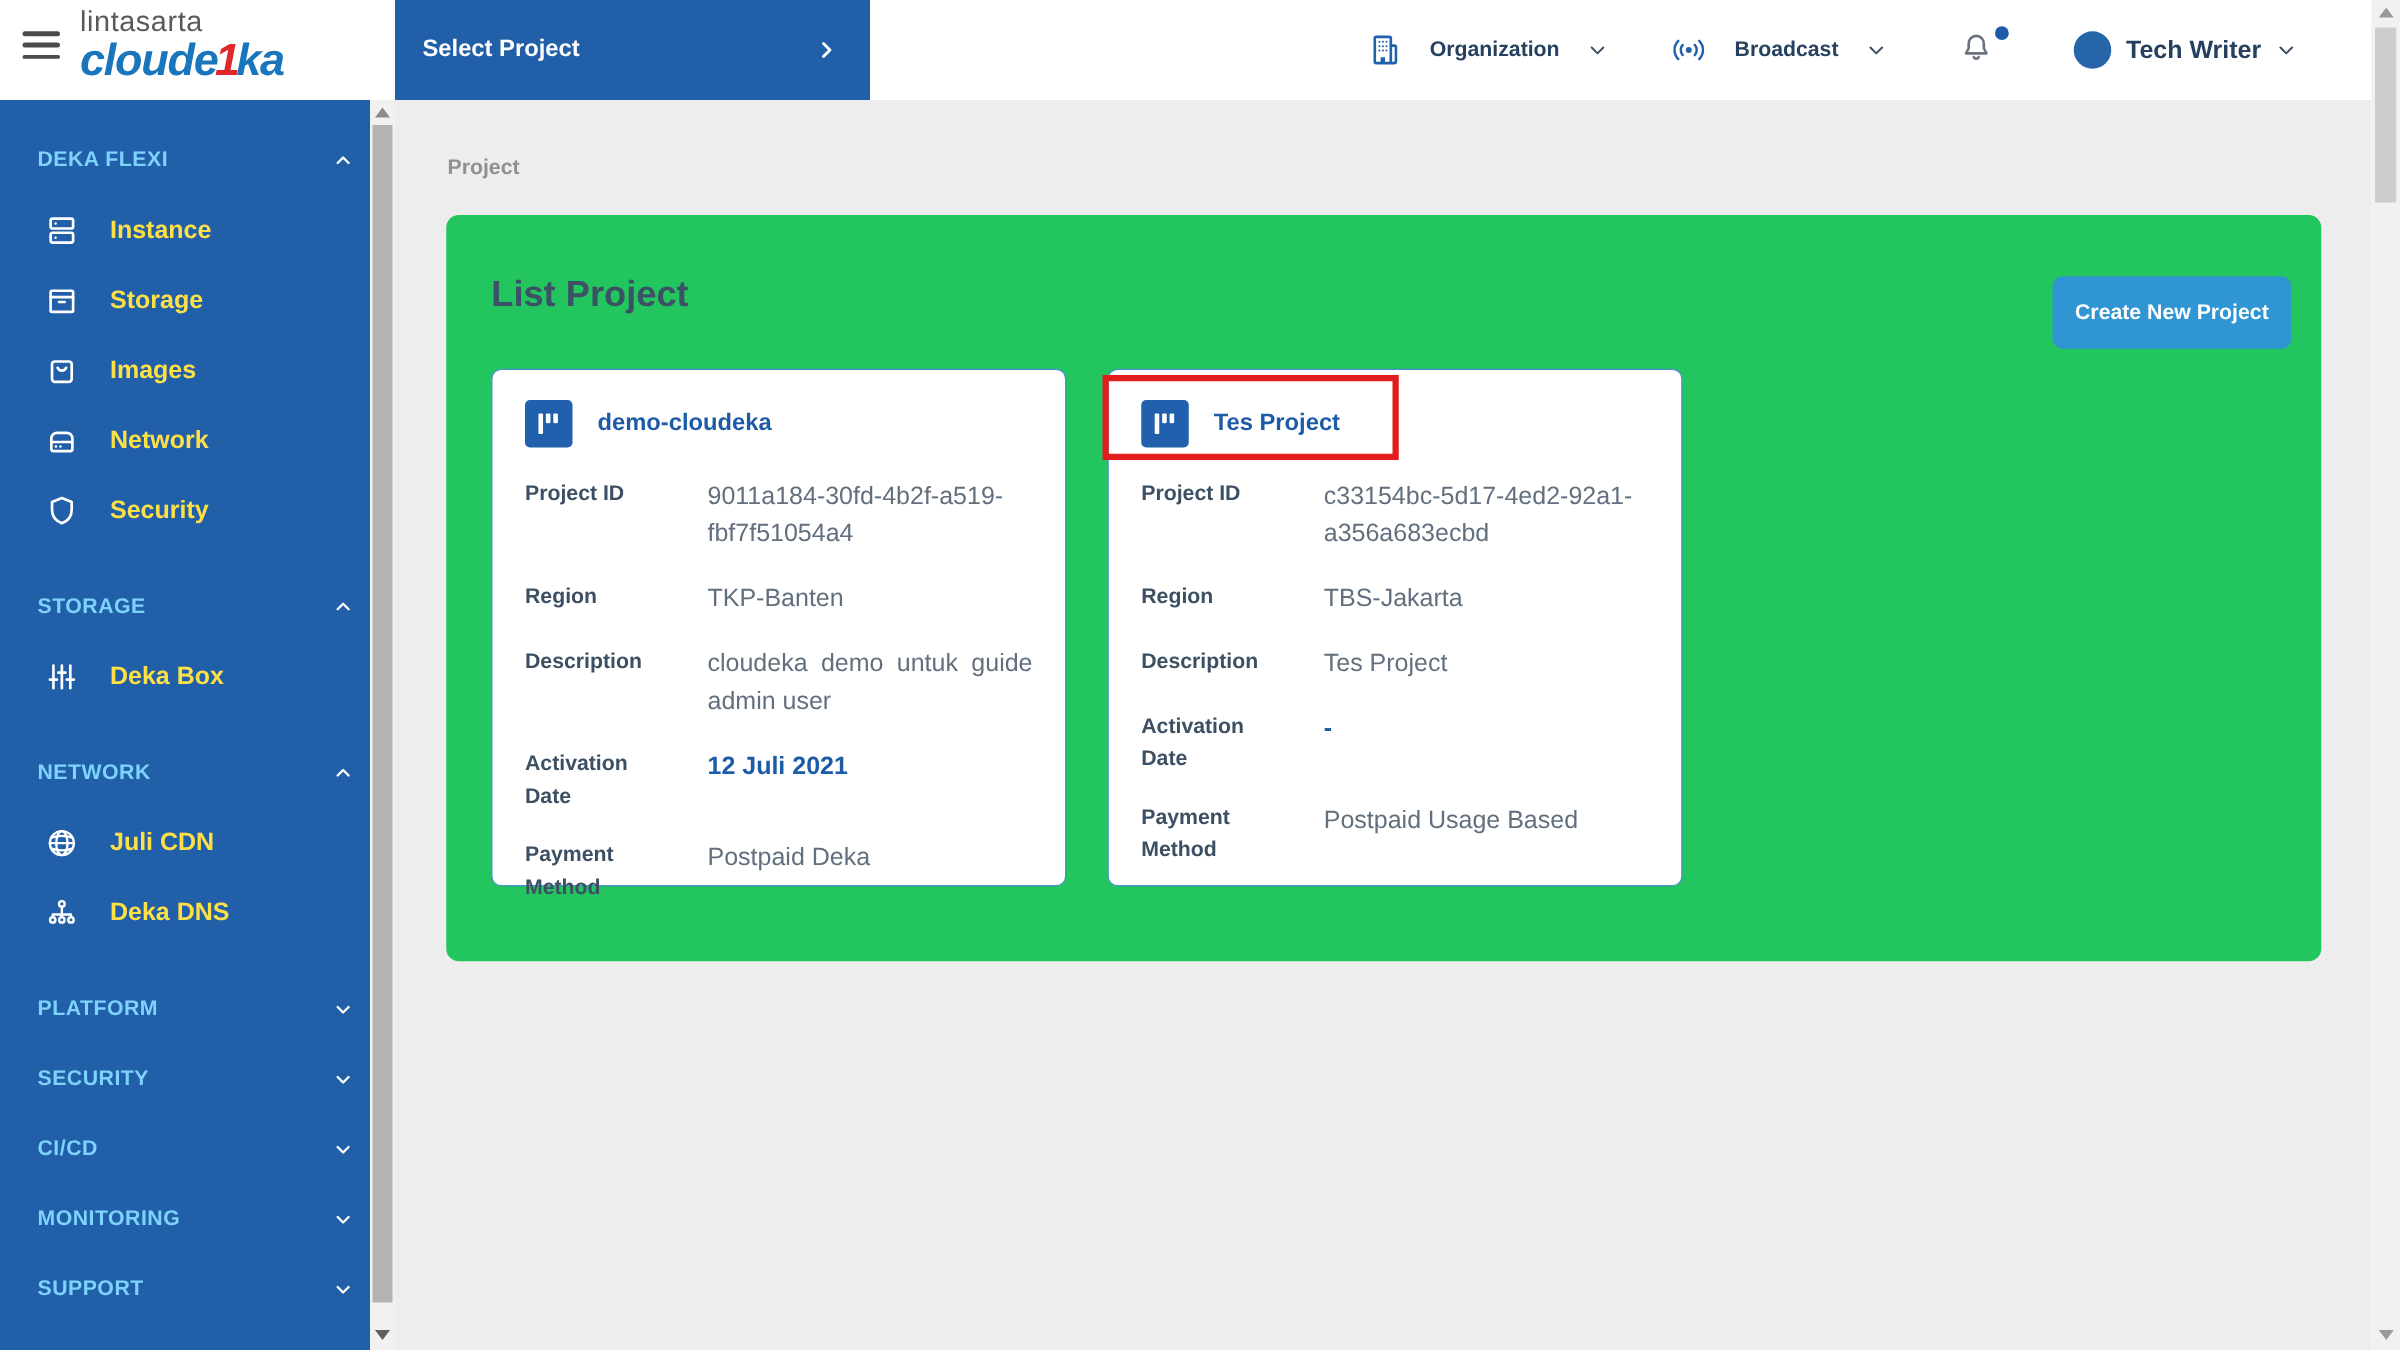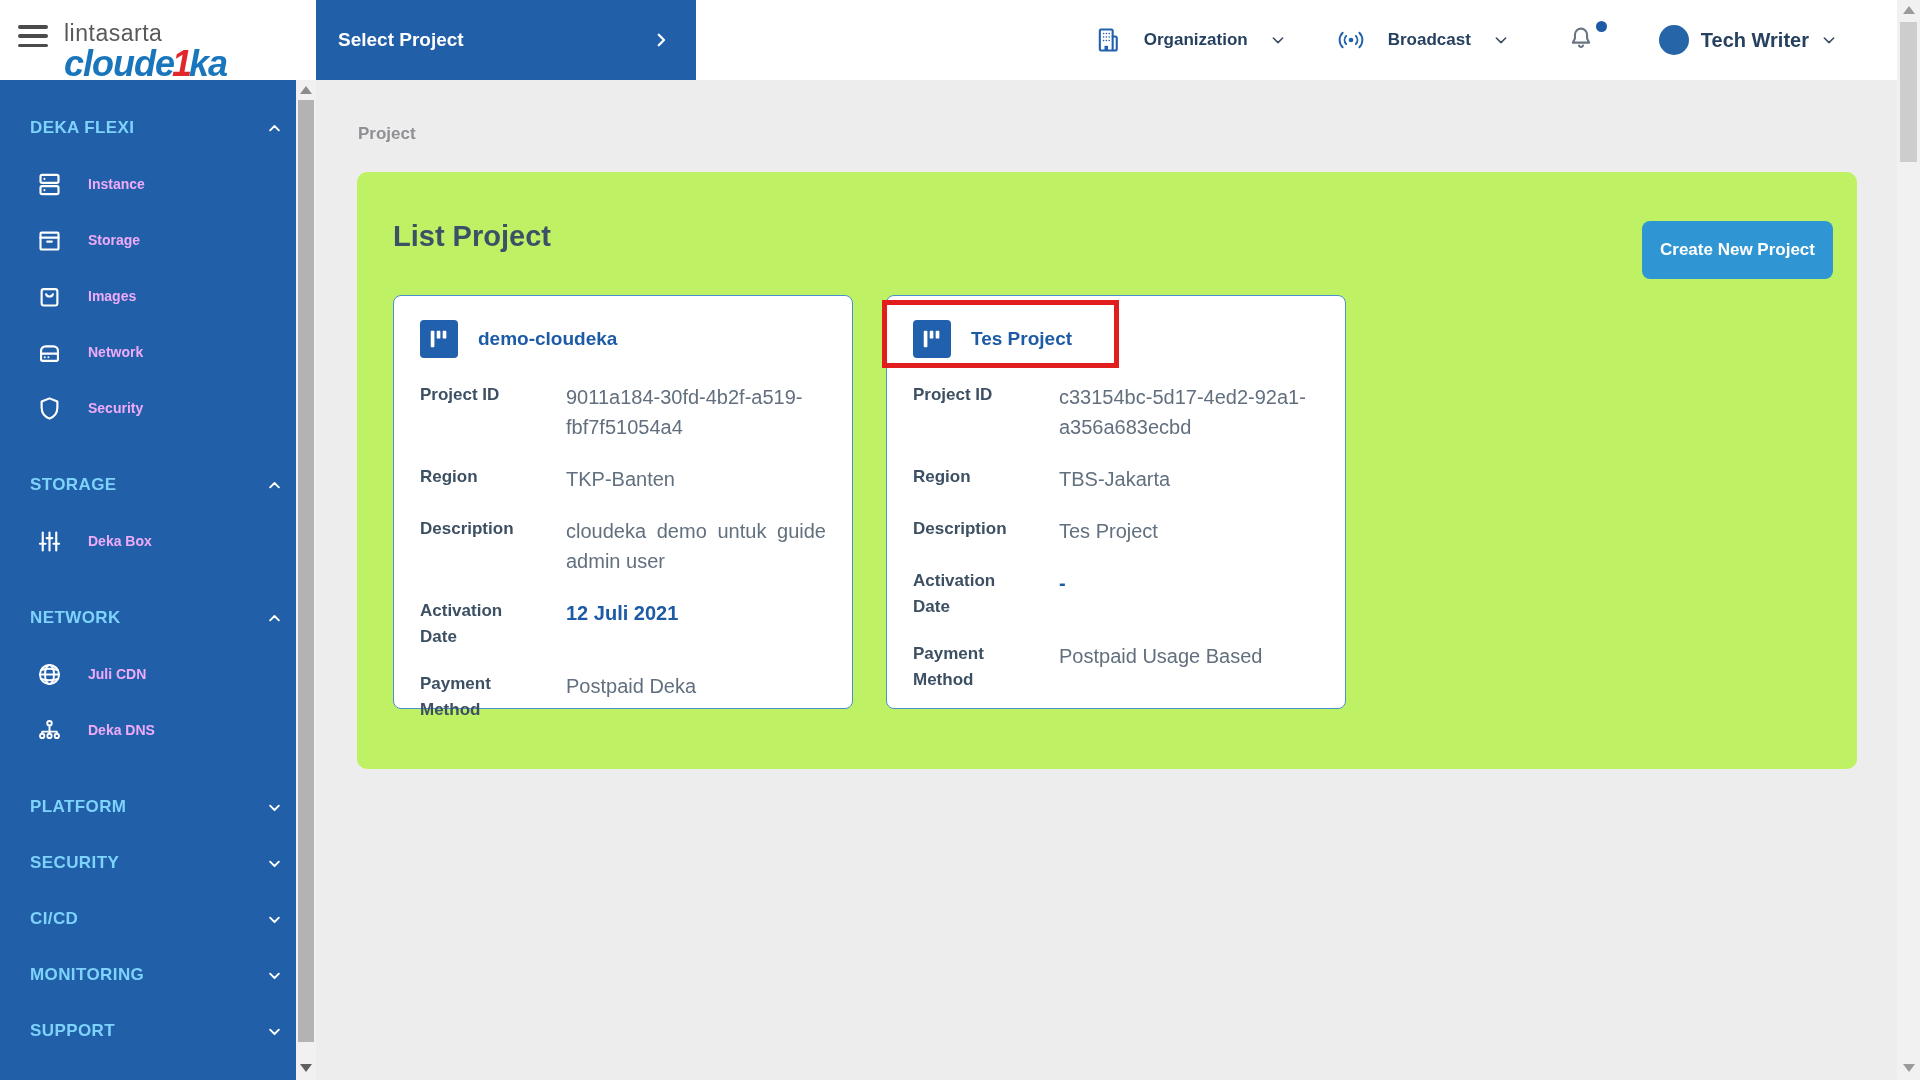--- a/index.html
+++ b/index.html
@@ -5,21 +5,21 @@
   * { margin:0; padding:0; box-sizing:border-box; }
   html,body { width:1920px; height:1080px; overflow:hidden; background:#fff;
     font-family:"Liberation Sans", sans-serif; }
   .app { position:relative; width:1920px; height:1080px; }
 
   
   header { position:absolute; top:0; left:0; width:1897px; height:80px; background:#fff; z-index:5; }
   .hamburger { position:absolute; left:18px; top:25px; width:30px; height:22px; display:flex;
     flex-direction:column; justify-content:space-between; cursor:pointer; }
   .hamburger span { display:block; height:3.5px; background:#4b4b4b; border-radius:2px; }
-  .logo { position:absolute; left:64px; top:22px; line-height:1; }
+  .logo { position:absolute; left:64px; top:6px; line-height:1; }
   .logo-line1 { font-size:23px; color:#58595b; letter-spacing:0.5px; }
   .logo-line2 { font-size:36px; font-weight:bold; font-style:italic; color:#1a76bc; margin-top:1px; letter-spacing:-1px; }
   .logo-line2 .accent { color:#e0282c; margin:0 -2px; }
 
   .select-project { position:absolute; left:316px; top:0; width:380px; height:80px; background:#215fa8;
     color:#fff; display:flex; align-items:center; justify-content:space-between; padding:0 26px 0 22px;
     font-size:19px; font-weight:bold; cursor:pointer; }
 
   .header-right { position:absolute; right:60px; top:0; height:80px; display:flex; align-items:center; gap:50px; }
   .hdr-item { display:flex; align-items:center; gap:22px; font-size:17px; font-weight:bold; color:#26405f; cursor:pointer; }
@@ -29,35 +29,35 @@
   .bell-dot { position:absolute; top:-2px; right:-12px; width:11px; height:11px; border-radius:50%; background:#1d5ba6; }
   .user { display:flex; align-items:center; gap:12px; font-size:20px; font-weight:bold; color:#26405f; cursor:pointer; margin-left:14px; }
   .avatar { width:30px; height:30px; border-radius:50%; background:#2565a8; display:inline-block; }
 
   
   aside { position:absolute; left:0; top:80px; width:316px; height:1000px; background:#215fa8; overflow:hidden; }
   .side-nav { position:absolute; left:0; top:0; width:296px; padding:20px 14px 0 30px; }
   .nav-row { height:56px; display:flex; align-items:center; }
   .nav-header { justify-content:space-between; color:#7dd3fc; font-size:17px; font-weight:bold; letter-spacing:0.4px; cursor:pointer; }
   .nav-header.gap { margin-top:21px; }
-  .nav-item { gap:24px; color:#f0abfc; font-size:14px; font-weight:bold; padding-left:4px; cursor:pointer; }
+  .nav-item { gap:24px; color:#fde047; font-size:20px; font-weight:bold; padding-left:4px; cursor:pointer; }
   .nav-item .nicon { width:30px; display:flex; justify-content:center; }
 
   .side-scrollbar { position:absolute; right:0; top:0; width:20px; height:1000px; background:#f1f1f1; }
   .sb-arrow { position:absolute; left:0; width:20px; height:16px; display:flex; align-items:center; justify-content:center; cursor:pointer; }
   .sb-arrow.up { top:2px; }
   .sb-arrow.down { bottom:4px; }
   .tri-up { width:0; height:0; border-left:6px solid transparent; border-right:6px solid transparent; border-bottom:8px solid #8c8c8c; }
   .tri-down { width:0; height:0; border-left:6px solid transparent; border-right:6px solid transparent; border-top:8px solid #5f5f5f; }
   .sb-thumb { position:absolute; left:2px; right:2px; top:20px; bottom:38px; background:#b3b3b3; cursor:pointer; }
 
   
   main { position:absolute; left:316px; top:80px; width:1581px; height:1000px; background:#ededed; }
   .breadcrumb { margin:44px 0 0 42px; font-size:17px; font-weight:bold; color:#8e9093; }
-  .panel { position:relative; margin:28px 40px 0 41px; height:597px; background:#bef264; border-radius:10px; padding:48px 24px 0 36px; }
+  .panel { position:relative; margin:28px 40px 0 41px; height:597px; background:#22c55e; border-radius:10px; padding:48px 24px 0 36px; }
   .panel h1 { font-size:29px; font-weight:bold; color:#3d5166; }
   .create-btn { position:absolute; top:49px; right:24px; width:191px; height:58px; background:#2f95d3; color:#fff;
     border:none; border-radius:8px; font-family:inherit; font-size:17px; font-weight:bold; cursor:pointer; }
 
   .cards { display:flex; gap:33px; margin-top:42px; }
   .project-card { position:relative; width:460px; height:414px; border:1px solid #4a90d0; border-radius:8px;
     padding:24px 26px; background:#fff; cursor:pointer; }
   .card-head { display:flex; align-items:center; gap:20px; margin-bottom:24px; }
   .proj-icon { width:38px; height:38px; border-radius:4px; background:#2160ac; display:flex; align-items:center; justify-content:center; }
   .card-head h2 { font-size:19px; font-weight:bold; color:#1d5ba6; }

